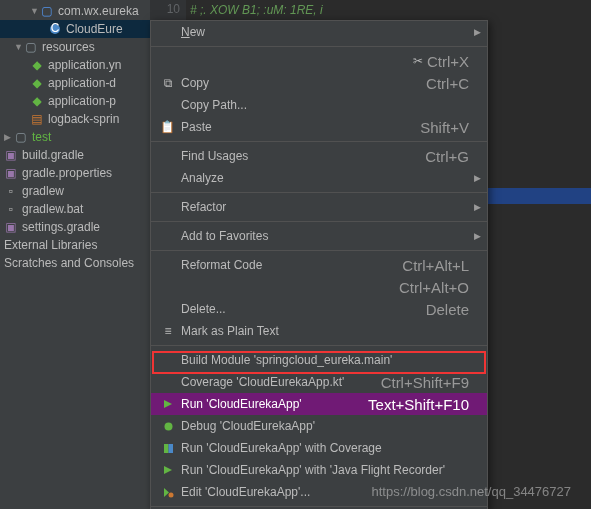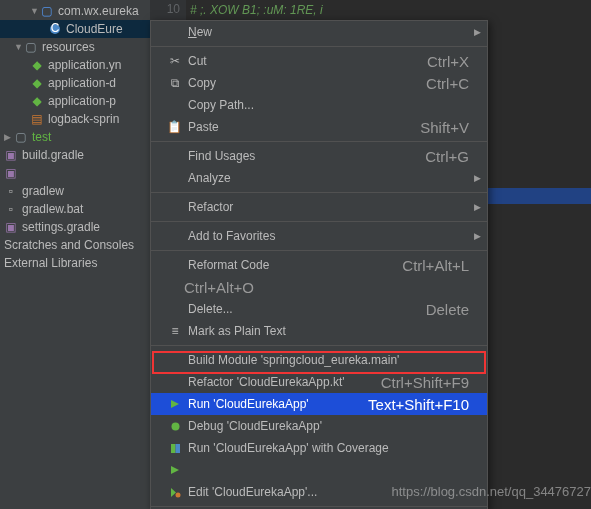--- a/index.html
+++ b/index.html
@@ -16,30 +16,30 @@
 .yml { color: #62b543; }
 .gradle { color: #9876aa; }
 .xml { color: #cc7832; }
 .testgreen { color: #62b543; }
 .editor { flex: 1; background: #2b2b2b; position: relative; }
 .gutter { position: absolute; left: 0; top: 0; width: 36px; background: #313335; height: 100%; color: #606366; text-align: right; padding: 2px 6px 0 0; }
 .code { position: absolute; left: 40px; top: 0; right: 0; color: #629755; font-family: Consolas, monospace; font-style: italic; line-height: 16px; padding-top: 2px; }
 .code .bluebar { background: #214283; height: 16px; width: 100%; margin-top: 4px; }
 .code .dots { color: #6a8759; }
 .menu { position: absolute; left: 150px; top: 20px; width: 338px; background: #3c3f41; border: 1px solid #515151; box-shadow: 2px 2px 8px rgba(0,0,0,0.5); }
-.menu-item { display: flex; align-items: center; padding: 3px 18px 3px 15px; color: #bbbbbb; position: relative; height: 22px; }
+.menu-item { display: flex; align-items: center; padding: 3px 18px 3px 8px; color: #bbbbbb; position: relative; height: 22px; justify-content: flex-end; }
 .menu-item .micon { width: 18px; display: inline-flex; justify-content: center; }
 .menu-item .mlabel { flex: 1; padding-left: 4px; }
 .menu-item .mshort { color: #999; font-size: 15px; }
 .menu-item .sub { position: absolute; right: 6px; font-size: 9px; color: #999; }
-.menu-item.hl { background: #1d4ed8; color: #fff; }
+.menu-item.hl { background: #701a75; color: #fff; }
 .menu-item .u { text-decoration: underline; }
 .menu-sep { height: 1px; background: #515151; margin: 3px 0; }
 .redbox { position: absolute; border: 2px solid #f03434; pointer-events: none; }
-.watermark { position: absolute; bottom: 10px; right: 0; color: #ccc; opacity: 0.55; font-size: 13px; }
+.watermark { position: absolute; bottom: 10px; right: 20px; color: #ccc; opacity: 0.55; font-size: 13px; }
 svg { display: block; }
 </style>
 </head>
 <body>
 
 <div class="layout">
   <div class="sidebar">
     <div class="tree-item indent2">
         <span class="arrow">▼</span>
         <span class="ic folder-blue">▢</span>
@@ -79,38 +79,39 @@
         <span class="arrow">▶</span>
         <span class="ic folder">▢</span>
         <span class="testgreen">test</span>
       </div>
     <div class="tree-item">
         <span class="ic gradle">▣</span>
         <span>build.gradle</span>
       </div>
     <div class="tree-item">
         <span class="ic gradle">▣</span>
+        <span>gradle.properties</span>
       </div>
     <div class="tree-item">
         <span class="ic">▫</span>
         <span>gradlew</span>
       </div>
     <div class="tree-item">
         <span class="ic">▫</span>
         <span>gradlew.bat</span>
       </div>
     <div class="tree-item">
         <span class="ic gradle">▣</span>
         <span>settings.gradle</span>
       </div>
     <div class="tree-item">
+        <span>External Libraries</span>
+      </div>
+    <div class="tree-item">
         <span>Scratches and Consoles</span>
-      </div>
-    <div class="tree-item">
-        <span>External Libraries</span>
       </div>
   </div>
 
   <div class="editor">
     <div class="gutter"><span>10</span></div>
     <div class="code">
       <div>#   ;.   XOW  B1; :uM:  1RE,  i</div>
       <div>RDOWOR   ,3DE:7OBM</div>
       <div>CXSXPR.   JOKOOMPi</div>
       <div>9SHSPO.   uGZ7.</div>
@@ -129,21 +130,20 @@
 
 <div class="menu">
   <div class="menu-item">
       <span class="micon"></span>
       <span class="mlabel"><span class="u">N</span><span>ew</span></span>
       <span class="sub">▶</span>
     </div>
   <div class="menu-sep"></div>
   <div class="menu-item">
       <span class="micon">✂</span>
-      <span class="mlabel">Cut</span>
       <span class="mshort">Ctrl+X</span>
     </div>
   <div class="menu-item">
       <span class="micon">⧉</span>
       <span class="mlabel">Copy</span>
       <span class="mshort">Ctrl+C</span>
     </div>
   <div class="menu-item">
       <span class="micon"></span>
       <span class="mlabel">Copy Path...</span>
@@ -195,21 +195,21 @@
       <span class="micon">≡</span>
       <span class="mlabel">Mark as Plain Text</span>
     </div>
   <div class="menu-sep"></div>
   <div class="menu-item">
       <span class="micon"></span>
       <span class="mlabel">Build Module 'springcloud_eureka.main'</span>
     </div>
   <div class="menu-item">
       <span class="micon"></span>
-      <span class="mlabel">Refactor 'CloudEurekaApp.kt'</span>
+      <span class="mlabel">Coverage 'CloudEurekaApp.kt'</span>
       <span class="mshort">Ctrl+Shift+F9</span>
     </div>
   <div class="menu-item hl">
       <span class="micon">
         <svg width="10" height="10">
           <polygon points="1,1 9,5 1,9" fill="#62b543"></polygon>
         </svg>
       </span>
       <span class="mlabel">Run 'CloudEurekaApp'</span>
       <span class="mshort" style="color:#fff">Text+Shift+F10</span>
@@ -230,20 +230,21 @@
         </svg>
       </span>
       <span class="mlabel">Run 'CloudEurekaApp' with Coverage</span>
     </div>
   <div class="menu-item">
       <span class="micon">
         <svg width="10" height="10">
           <polygon points="1,1 9,5 1,9" fill="#62b543"></polygon>
         </svg>
       </span>
+      <span class="mlabel">Run 'CloudEurekaApp' with 'Java Flight Recorder'</span>
     </div>
   <div class="menu-item">
       <span class="micon">
         <svg width="11" height="11">
           <polygon points="1,1 6,5.5 1,10" fill="#62b543"></polygon>
           <circle cx="8" cy="8" r="2.5" fill="#cc7832"></circle>
         </svg>
       </span>
       <span class="mlabel">Edit 'CloudEurekaApp'...</span>
     </div>

